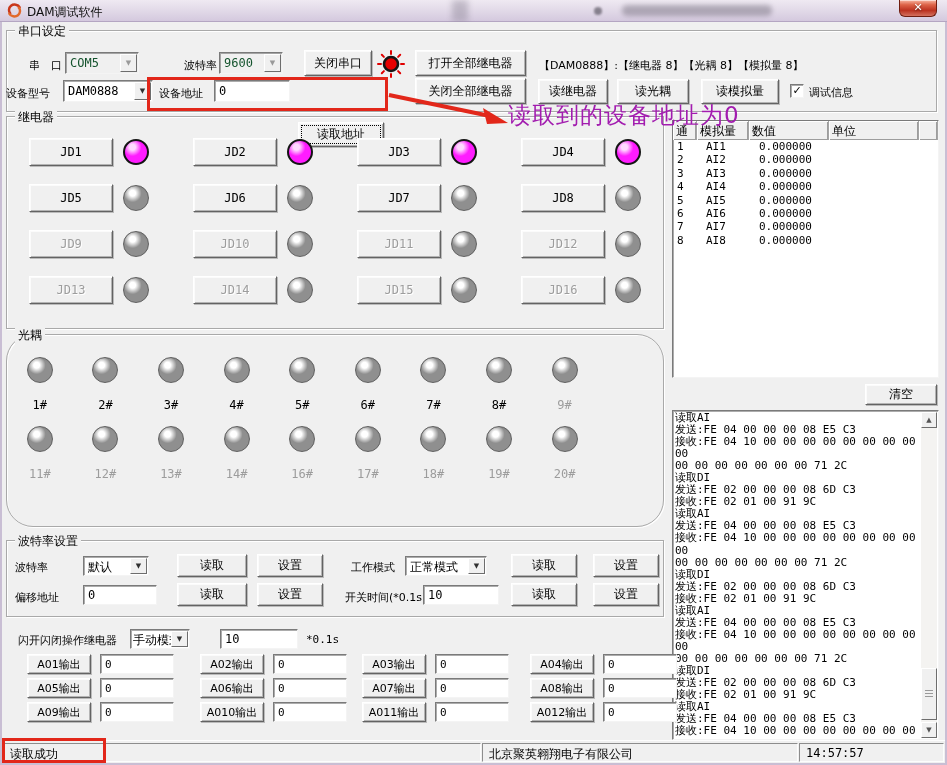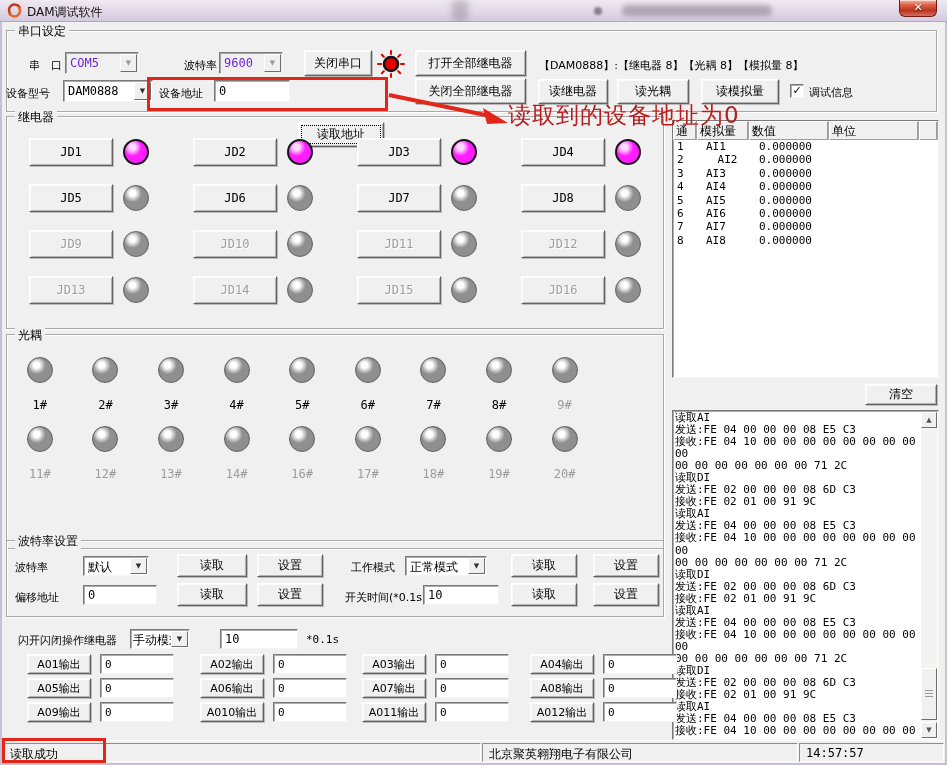--- a/index.html
+++ b/index.html
@@ -43,21 +43,21 @@
 
   
   .sunken { border:1px solid; border-color:#7a7a7a #f4f4f4 #f4f4f4 #7a7a7a; box-shadow:inset 1px 1px 0 rgba(70,70,70,.45); background:#fff; }
   .field { position:absolute; height:22px; font-family:"DejaVu Sans Mono", monospace; font-size:12px; padding:0 4px; color:#000; }
   .combo { position:absolute; height:22px; background:#fff; }
   .combo .val { display:block; padding:3px 20px 0 4px; font-size:12px; white-space:nowrap; overflow:hidden; font-family:"DejaVu Sans Mono", monospace; }
   .combo .arrow-btn { position:absolute; right:1px; top:1px; bottom:1px; width:17px; background:#f0f0f0;
     border:1px solid; border-color:#fff #6d6d6d #6d6d6d #fff; font-size:7px; color:#303030;
     display:flex; align-items:center; justify-content:center; cursor:pointer; }
   .combo.disabled { background:#f0f0f0; }
-  .combo.disabled .val { color:#6d28d9; }
+  .combo.disabled .val { color:#14532d; }
   .combo.disabled .arrow-btn { color:#9a9a9a; }
 
   
   .led { display:inline-block; width:26px; height:26px; border-radius:50%; flex:none; }
   .led.on  { background:radial-gradient(circle at 34% 28%, #ffd9ff 0 3px, rgba(255,255,255,0) 9px),
              radial-gradient(circle at 50% 55%, #ff1cff 0 62%, #cf00cf 100%);
              border:2px solid #141414; }
   .led.off { background:radial-gradient(circle at 36% 30%, #ffffff 0 3px, rgba(255,255,255,0) 9px),
              radial-gradient(circle at 50% 55%, #8f8f8f 0 62%, #6f6f6f 100%);
              border:1px solid #606060; }
@@ -102,21 +102,21 @@
   .out-btn { position:static; width:64px; height:20px; font-size:11px; flex:none; }
   .out-field { position:static; width:74px; height:20px; margin-left:9px; flex:none; font-size:11px; }
 
   
   .statusbar { position:absolute; left:0; top:718px; width:943px; height:23px; background:#f0f0f0; border-top:1px solid #fdfdfd; }
   .sp { position:absolute; top:2px; height:19px; border:1px solid; border-color:#8d8d8d #fdfdfd #fdfdfd #8d8d8d; padding:2px 6px; font-size:12px; white-space:nowrap; overflow:hidden; }
   .sp1 { left:1px; width:478px; } .sp2 { left:480px; width:316px; } .sp3 { left:797px; width:145px; font-family:"DejaVu Sans Mono", monospace; }
 
   
   .redbox { position:absolute; border:3px solid #e2271a; z-index:60; pointer-events:none; }
-  .annotation { position:absolute; left:506px; top:78px; z-index:60; color:#b91c1c; font-size:23px; letter-spacing:1px; pointer-events:none;text-align:right; }
+  .annotation { position:absolute; left:506px; top:78px; z-index:60; color:#a21caf; font-size:23px; letter-spacing:1px; pointer-events:none;text-align:right; }
   .arrow-svg { position:absolute; left:382px; top:70px; z-index:60; pointer-events:none; }
 
   .serial-indicator { position:absolute; left:370px; top:19px; width:28px; height:28px; }
 </style>
 </head>
 <body>
 
 <div class="window">
 
   <div class="titlebar">
@@ -268,21 +268,21 @@
         </div>
       <div>
           <div class="ar">
             <div class="ac" style="width: 24px; padding-left: 4px;">1</div>
             <div class="ac" style="width: 52px; padding-left: 9px;">AI1</div>
             <div class="ac" style="width: 80px; padding-left: 10px;">0.000000</div>
             <div class="ac" style="width: 79px; padding-left: 4px;"></div>
           </div>
           <div class="ar">
             <div class="ac" style="width: 24px; padding-left: 4px;">2</div>
-            <div class="ac" style="width: 52px; padding-left: 9px; text-align: center;">AI2</div>
+            <div class="ac" style="width: 52px; padding-left: 9px;">AI2</div>
             <div class="ac" style="width: 80px; padding-left: 10px;">0.000000</div>
             <div class="ac" style="width: 79px; padding-left: 4px;"></div>
           </div>
           <div class="ar">
             <div class="ac" style="width: 24px; padding-left: 4px;">3</div>
             <div class="ac" style="width: 52px; padding-left: 9px;">AI3</div>
             <div class="ac" style="width: 80px; padding-left: 10px;">0.000000</div>
             <div class="ac" style="width: 79px; padding-left: 4px;"></div>
           </div>
           <div class="ar">
@@ -311,21 +311,21 @@
           </div>
           <div class="ar">
             <div class="ac" style="width: 24px; padding-left: 4px;">8</div>
             <div class="ac" style="width: 52px; padding-left: 9px;">AI8</div>
             <div class="ac" style="width: 80px; padding-left: 10px;">0.000000</div>
             <div class="ac" style="width: 79px; padding-left: 4px;"></div>
           </div>
         </div>
     </div>
 
-    <div class="group" style="left:4px; top:312px; width:658px; height:215px;">
+    <div class="group" style="left:4px; top:312px; width:658px; height:193px;border-radius:27px;">
       <span class="glabel">光耦</span>
       <div class="opto-rows">
           <div class="opto-row">
             <div class="opto-cell">
               <span class="led off"></span>
               <span class="opto-label">1#</span>
             </div>
             <div class="opto-cell">
               <span class="led off"></span>
               <span class="opto-label">2#</span>

